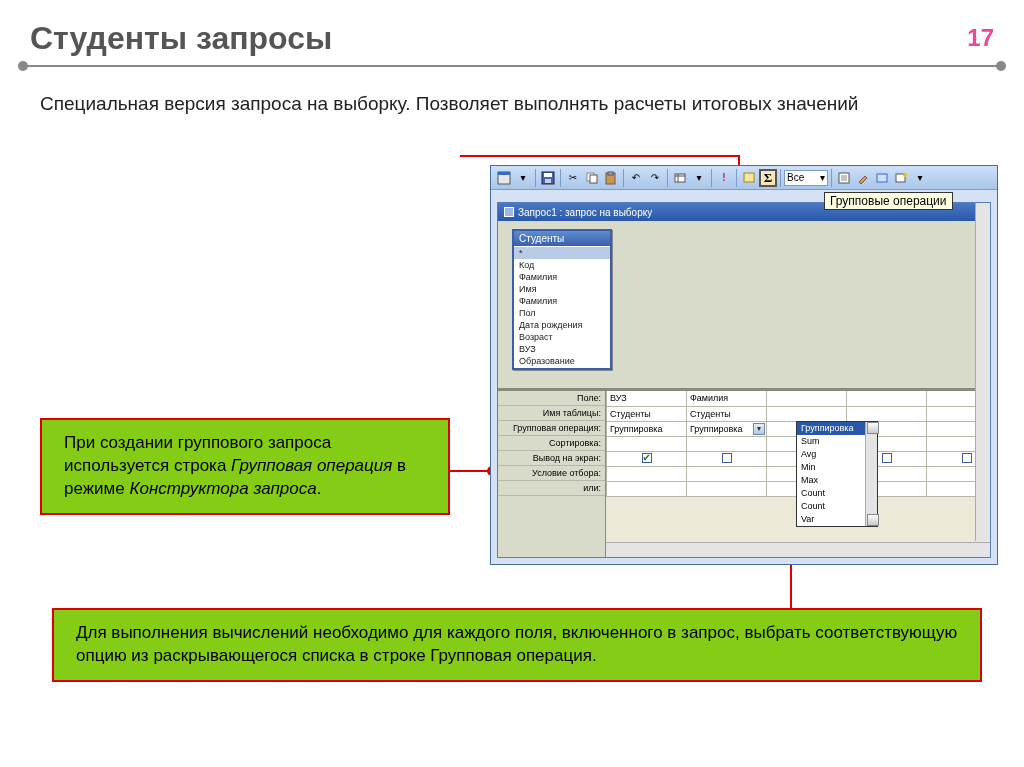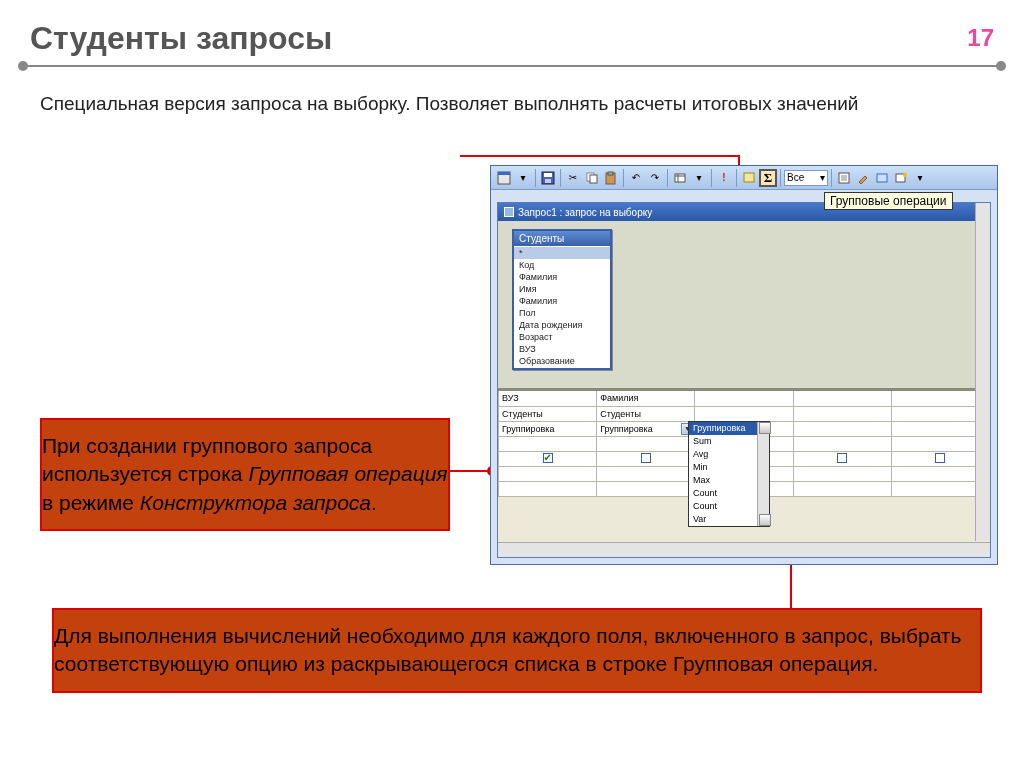--- a/index.html
+++ b/index.html
@@ -38,23 +38,23 @@
   .intro {
     font-size: 19px;
     color: #222;
     padding: 4px 40px 10px 40px;
     line-height: 1.35;
   }
 
   .callout {
     position: absolute;
     border: 2px solid #d00;
-    background: #c2410c;
-    padding: 12px 0;
-    font-size: 21px;
+    background: #84cc16;
+    padding: 12px 22px;
+    font-size: 17px;
     line-height: 1.35;
   }
   .callout em { font-style: italic; }
 
   #callout-mid {
     left: 40px; top: 418px; width: 410px;
   }
   #callout-bot {
     left: 52px; top: 608px; width: 930px;
   }
@@ -348,20 +348,29 @@
           <div class="fl-item">Пол</div>
           <div class="fl-item">Дата рождения</div>
           <div class="fl-item">Возраст</div>
           <div class="fl-item">ВУЗ</div>
           <div class="fl-item">Образование</div>
         </div>
       </div>
     </div>
 
     <div class="grid-wrap">
+      <div class="row-labels">
+        <div>Поле:</div>
+        <div>Имя таблицы:</div>
+        <div>Групповая операция:</div>
+        <div>Сортировка:</div>
+        <div>Вывод на экран:</div>
+        <div>Условие отбора:</div>
+        <div>или:</div>
+      </div>
       <div class="grid-cols">
         <table class="gtable">
           <tbody>
               <tr>
             <td>ВУЗ</td>
             <td class="cell-rel"><span>Фамилия</span></td>
             <td></td>
             <td></td>
             <td></td>
           </tr>

